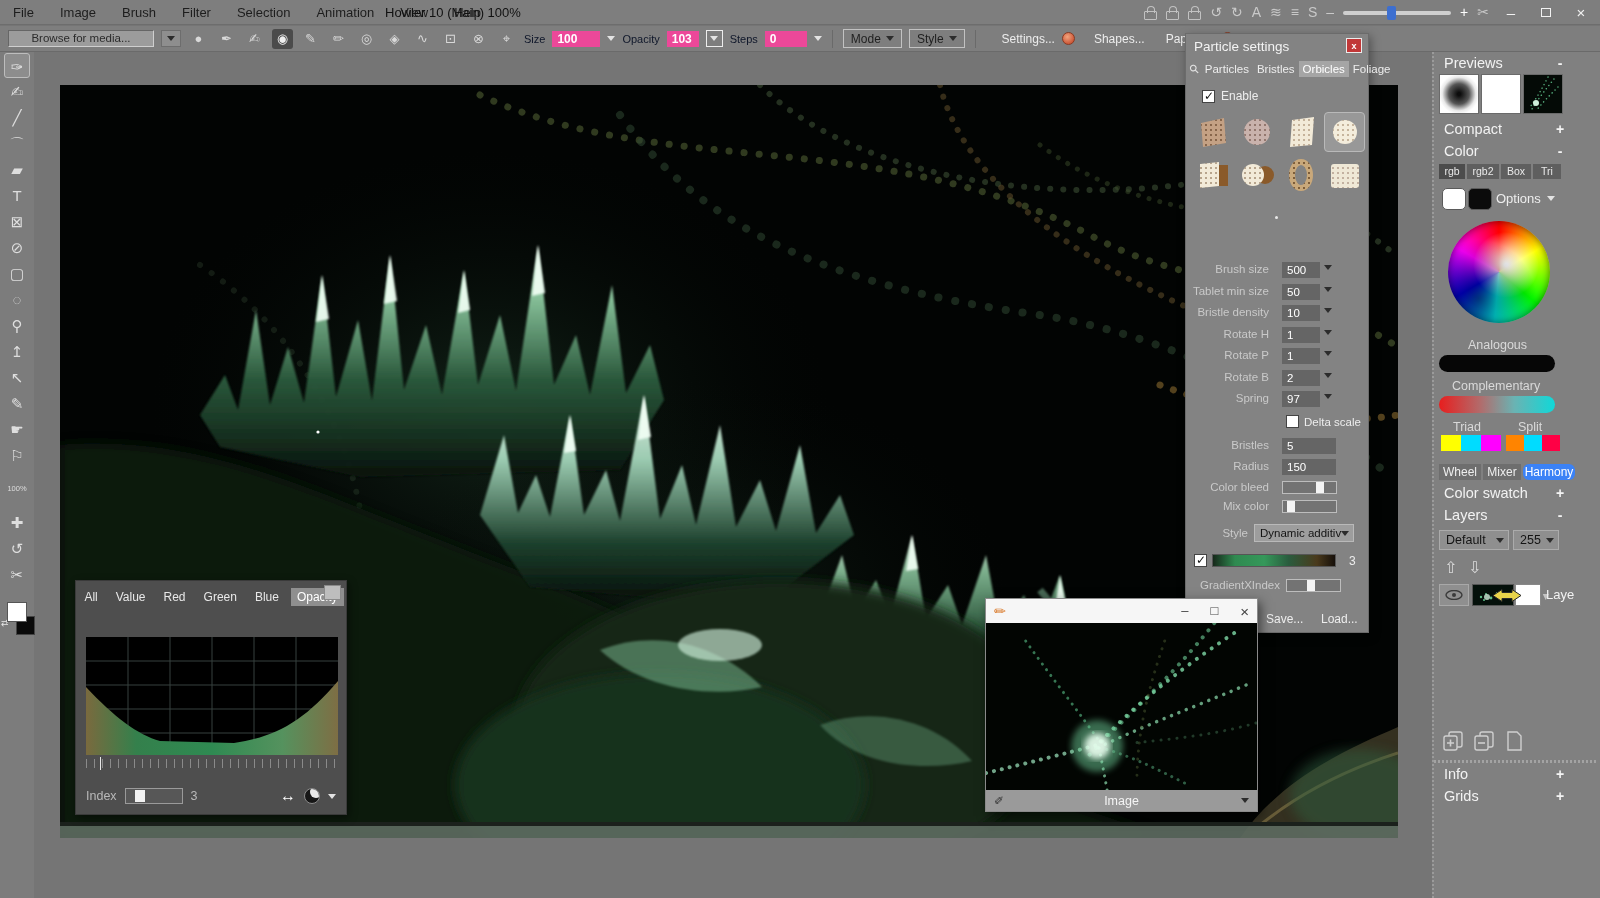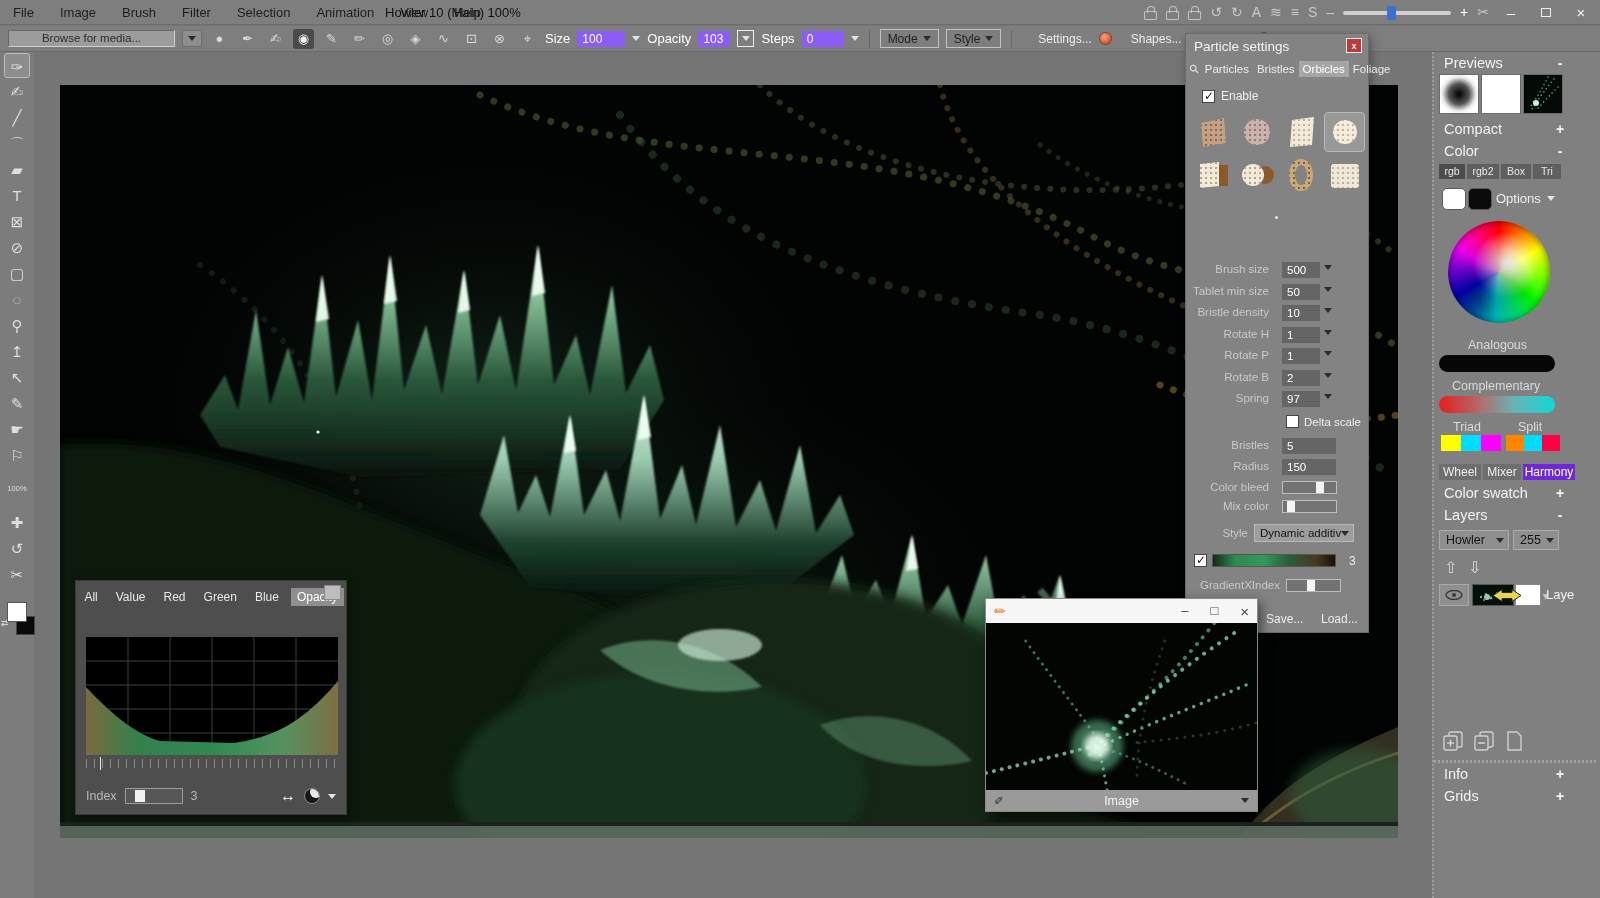--- a/index.html
+++ b/index.html
@@ -17,29 +17,29 @@
   .padlock::before { content:""; position:absolute; left:2px; top:-6px; width:6px; height:6px;
     border:1.5px solid #c2c2c2; border-bottom:none; border-radius:4px 4px 0 0; }
   .zoom-track { width:108px; height:4px; background:#cfcfcf; border-radius:2px; position:relative; }
   .zoom-thumb { position:absolute; left:44px; top:-5px; width:9px; height:14px; background:#3d6fd0; border-radius:2px; }
   .win-btn { color:#f2f2f2; font-size:15px; width:26px; text-align:center; }
   .restore-box { width:10px; height:9px; border:1.5px solid #f2f2f2; position:relative; margin:0 8px; }
 
   
   #toolbar2 { position:absolute; left:0; top:26px; width:1600px; height:26px; background:#7e7e7e;
     border-bottom:1px solid #6a6a6a; display:flex; align-items:center; padding-left:8px; gap:7px; }
-  #browse-btn { width:167px; height:17px; background:#9c9c9c; border:1px solid; border-color:#666 #cfcfcf #cfcfcf #666;
+  #browse-btn { width:146px; height:17px; background:#9c9c9c; border:1px solid; border-color:#666 #cfcfcf #cfcfcf #666;
     font-size:11.5px; color:#2b2b2b; text-align:center; line-height:15px; }
   .dd-btn { width:20px; height:17px; background:#8e8e8e; border:1px solid #6d6d6d; display:flex; align-items:center; justify-content:center; }
   .caret { width:0; height:0; border-left:4px solid transparent; border-right:4px solid transparent; border-top:5px solid #2c2c2c; }
   .caret.lt { border-top-color:#e3e3e3; }
   .tb-ic { width:21px; text-align:center; font-size:13px; color:#d9d9d9; }
   .tb-ic.sel { background:#4b4b4b; border-radius:3px; height:20px; line-height:20px; color:#efefef; }
-  .fld-lbl { font-size:13px; color:#ffffff; }
-  .fld { height:16px; background:#8b5cf6; color:#fff; font-size:12px; padding:0 5px; line-height:16px; }
+  .fld-lbl { font-size:11px; color:#0f172a; }
+  .fld { height:16px; background:#ec4899; color:#fff; font-size:12px; padding:0 5px; line-height:16px;font-weight:bold; }
   .opac-dd { width:17px; height:17px; border:1px solid #ededed; display:flex; align-items:center; justify-content:center; }
   .mode-btn { height:19px; border:1px solid #c2c2c2; color:#1f1f1f; font-size:12px; padding:0 7px;
     display:flex; align-items:center; gap:5px; background:transparent; }
   .link-lbl { font-size:12px; color:#ededed; }
   .red-dot { width:13px; height:13px; border-radius:50%; background:radial-gradient(circle at 40% 35%, #f2a47e, #cd5a3a 70%);
     border:1px solid #8a3a22; }
   .vsep { width:1px; height:18px; background:#6a6a6a; margin:0 3px; }
 
   
   #lefttools { position:absolute; left:0; top:52px; width:34px; height:846px; background:#7c7c7c; }
@@ -133,21 +133,21 @@
   #wheel { position:absolute; left:14px; top:169px; width:102px; height:102px; border-radius:50%;
     background:
       radial-gradient(circle at 30% 76%, rgba(0,0,0,.5), rgba(0,0,0,0) 55%),
       radial-gradient(circle at 57% 43%, rgba(255,255,255,1) 2%, rgba(255,255,255,0) 40%),
       conic-gradient(#f00,#ff0 60deg,#0f0 130deg,#0ff 185deg,#00f 240deg,#f0f 300deg,#f00);
     box-shadow:inset 0 0 9px rgba(0,0,0,.55); }
   .hb-lbl { position:absolute; font-size:12.5px; color:#d9d9d9; }
   .hbar { position:absolute; left:5px; width:116px; height:17px; border-radius:9px; }
   .tri-sw { position:absolute; width:20px; height:16px; }
   .harm-tab { position:absolute; top:412px; height:16px; background:#6e6e6e; color:#eee; font-size:12px; text-align:center; line-height:16px; }
-  .harm-tab.sel { background:#6d28d9; color:#fff; }
+  .harm-tab.sel { background:#3b82f6; color:#fff;border-radius:6px; }
   .rp-dd { position:absolute; height:20px; background:#8f8f8f; border:1px solid #ababab; color:#141414; font-size:12.5px;
     line-height:19px; padding-left:6px; }
   .rp-dd .caret { position:absolute; right:4px; top:7px; }
   .arr-ic { position:absolute; font-size:16px; color:#d9d9d9; }
   #layer-row { position:absolute; left:5px; top:532px; height:23px; }
   #eye-btn { position:absolute; left:0; top:0; width:30px; height:22px; background:#8f8f8f; border:1px solid #a8a8a8;
     display:flex; align-items:center; justify-content:center; }
   #lyr-thumb1 { position:absolute; left:33px; top:0; width:42px; height:22px; border:1px solid #555; }
   #lyr-thumb2 { position:absolute; left:76px; top:0; width:26px; height:22px; background:#fff; border:1px solid #888; }
   #lyr-arrow { position:absolute; left:52px; top:4px; z-index:3; }
@@ -671,21 +671,21 @@
 
   <span class="harm-tab" style="left:5px;width:42px">Wheel</span>
   <span class="harm-tab" style="left:49px;width:38px">Mixer</span>
   <span class="harm-tab sel" style="left:89px;width:52px">Harmony</span>
 
   <span class="sec-hd" style="top:433px">Color swatch</span>
   <span class="sec-pm" style="top:433px">+</span>
   <span class="sec-hd" style="top:455px">Layers</span>
   <span class="sec-pm" style="top:455px">-</span>
 
-  <div class="rp-dd" style="left:5px;top:478px;width:70px"><span>Howler</span><span class="caret"></span></div>
+  <div class="rp-dd" style="left:5px;top:478px;width:70px"><span>Default</span><span class="caret"></span></div>
   <div class="rp-dd" style="left:79px;top:478px;width:46px"><span>255</span><span class="caret"></span></div>
   <span class="arr-ic" style="left:10px;top:506px">⇧</span>
   <span class="arr-ic" style="left:34px;top:506px">⇩</span>
   <span class="arr-ic" style="left:64px;top:537px;font-size:12px;color:#c4c4c4"><span>Options</span> ▾</span>
 
   <div id="layer-row">
     <div id="eye-btn">
       <svg width="18" height="10">
           <ellipse cx="9" cy="5" rx="8" ry="4.5" fill="none" stroke="#3a3a3a" stroke-width="1.4"></ellipse>
           <circle cx="9" cy="5" r="2" fill="#3a3a3a"></circle>

